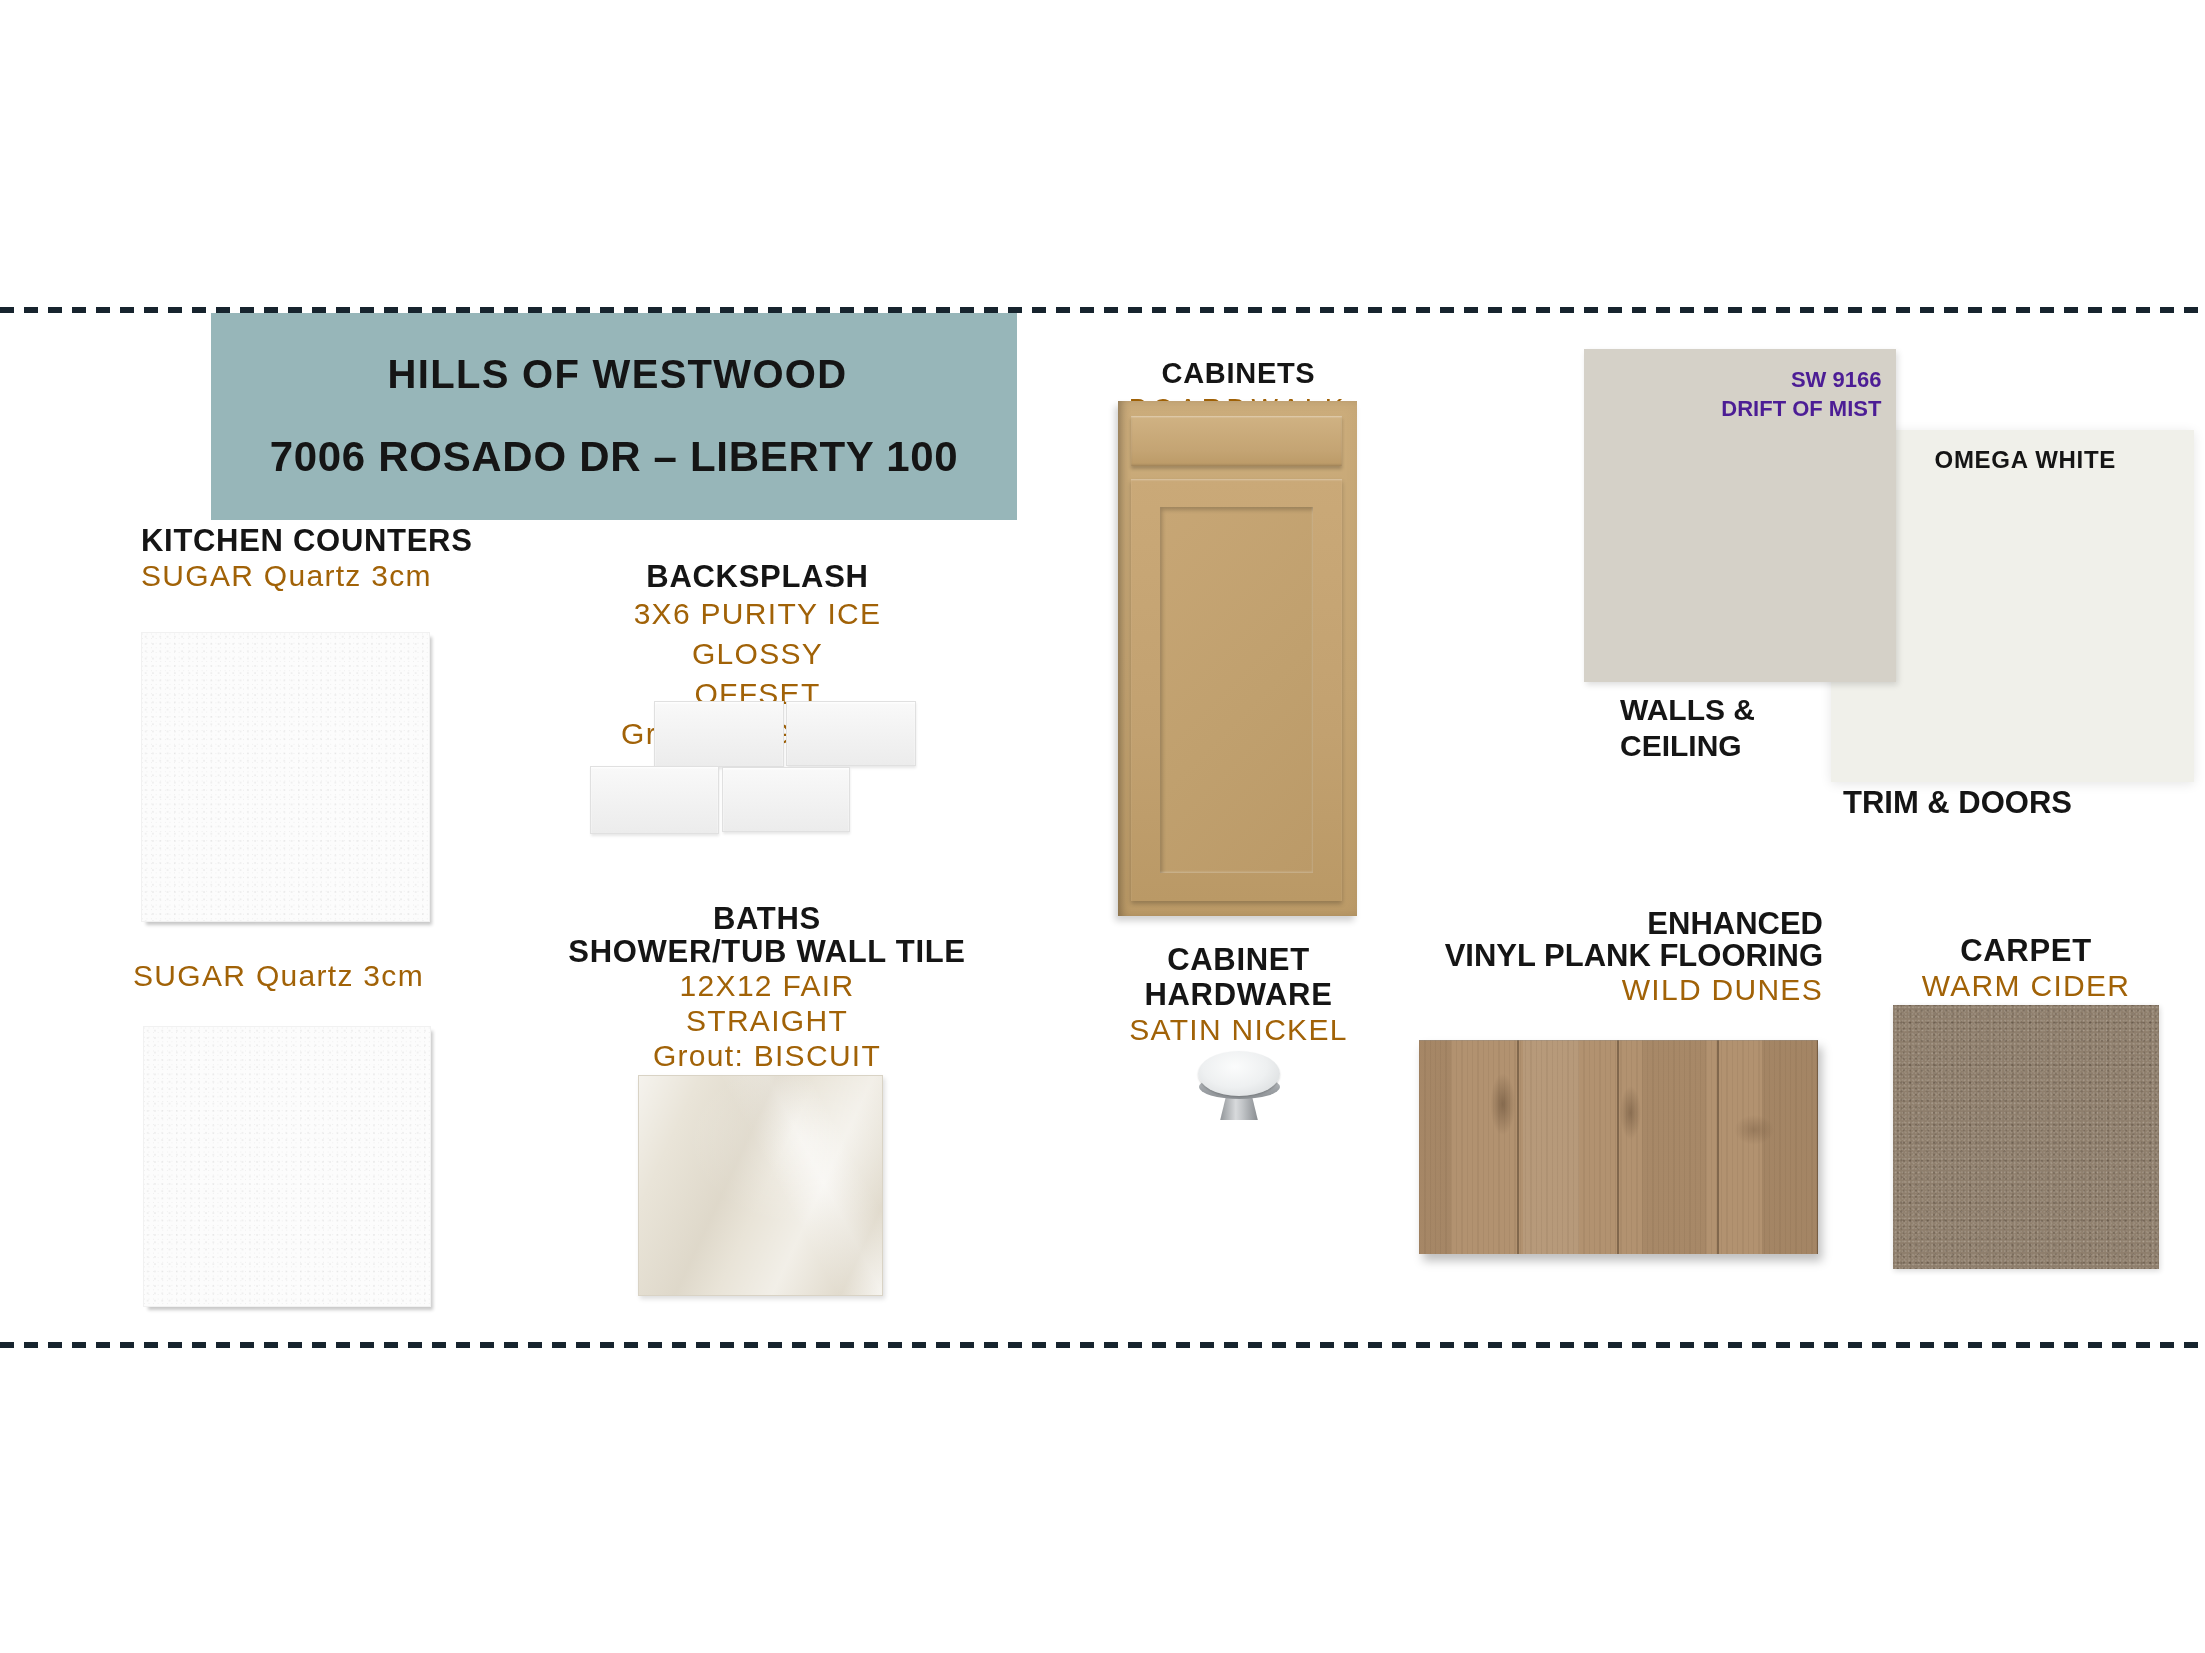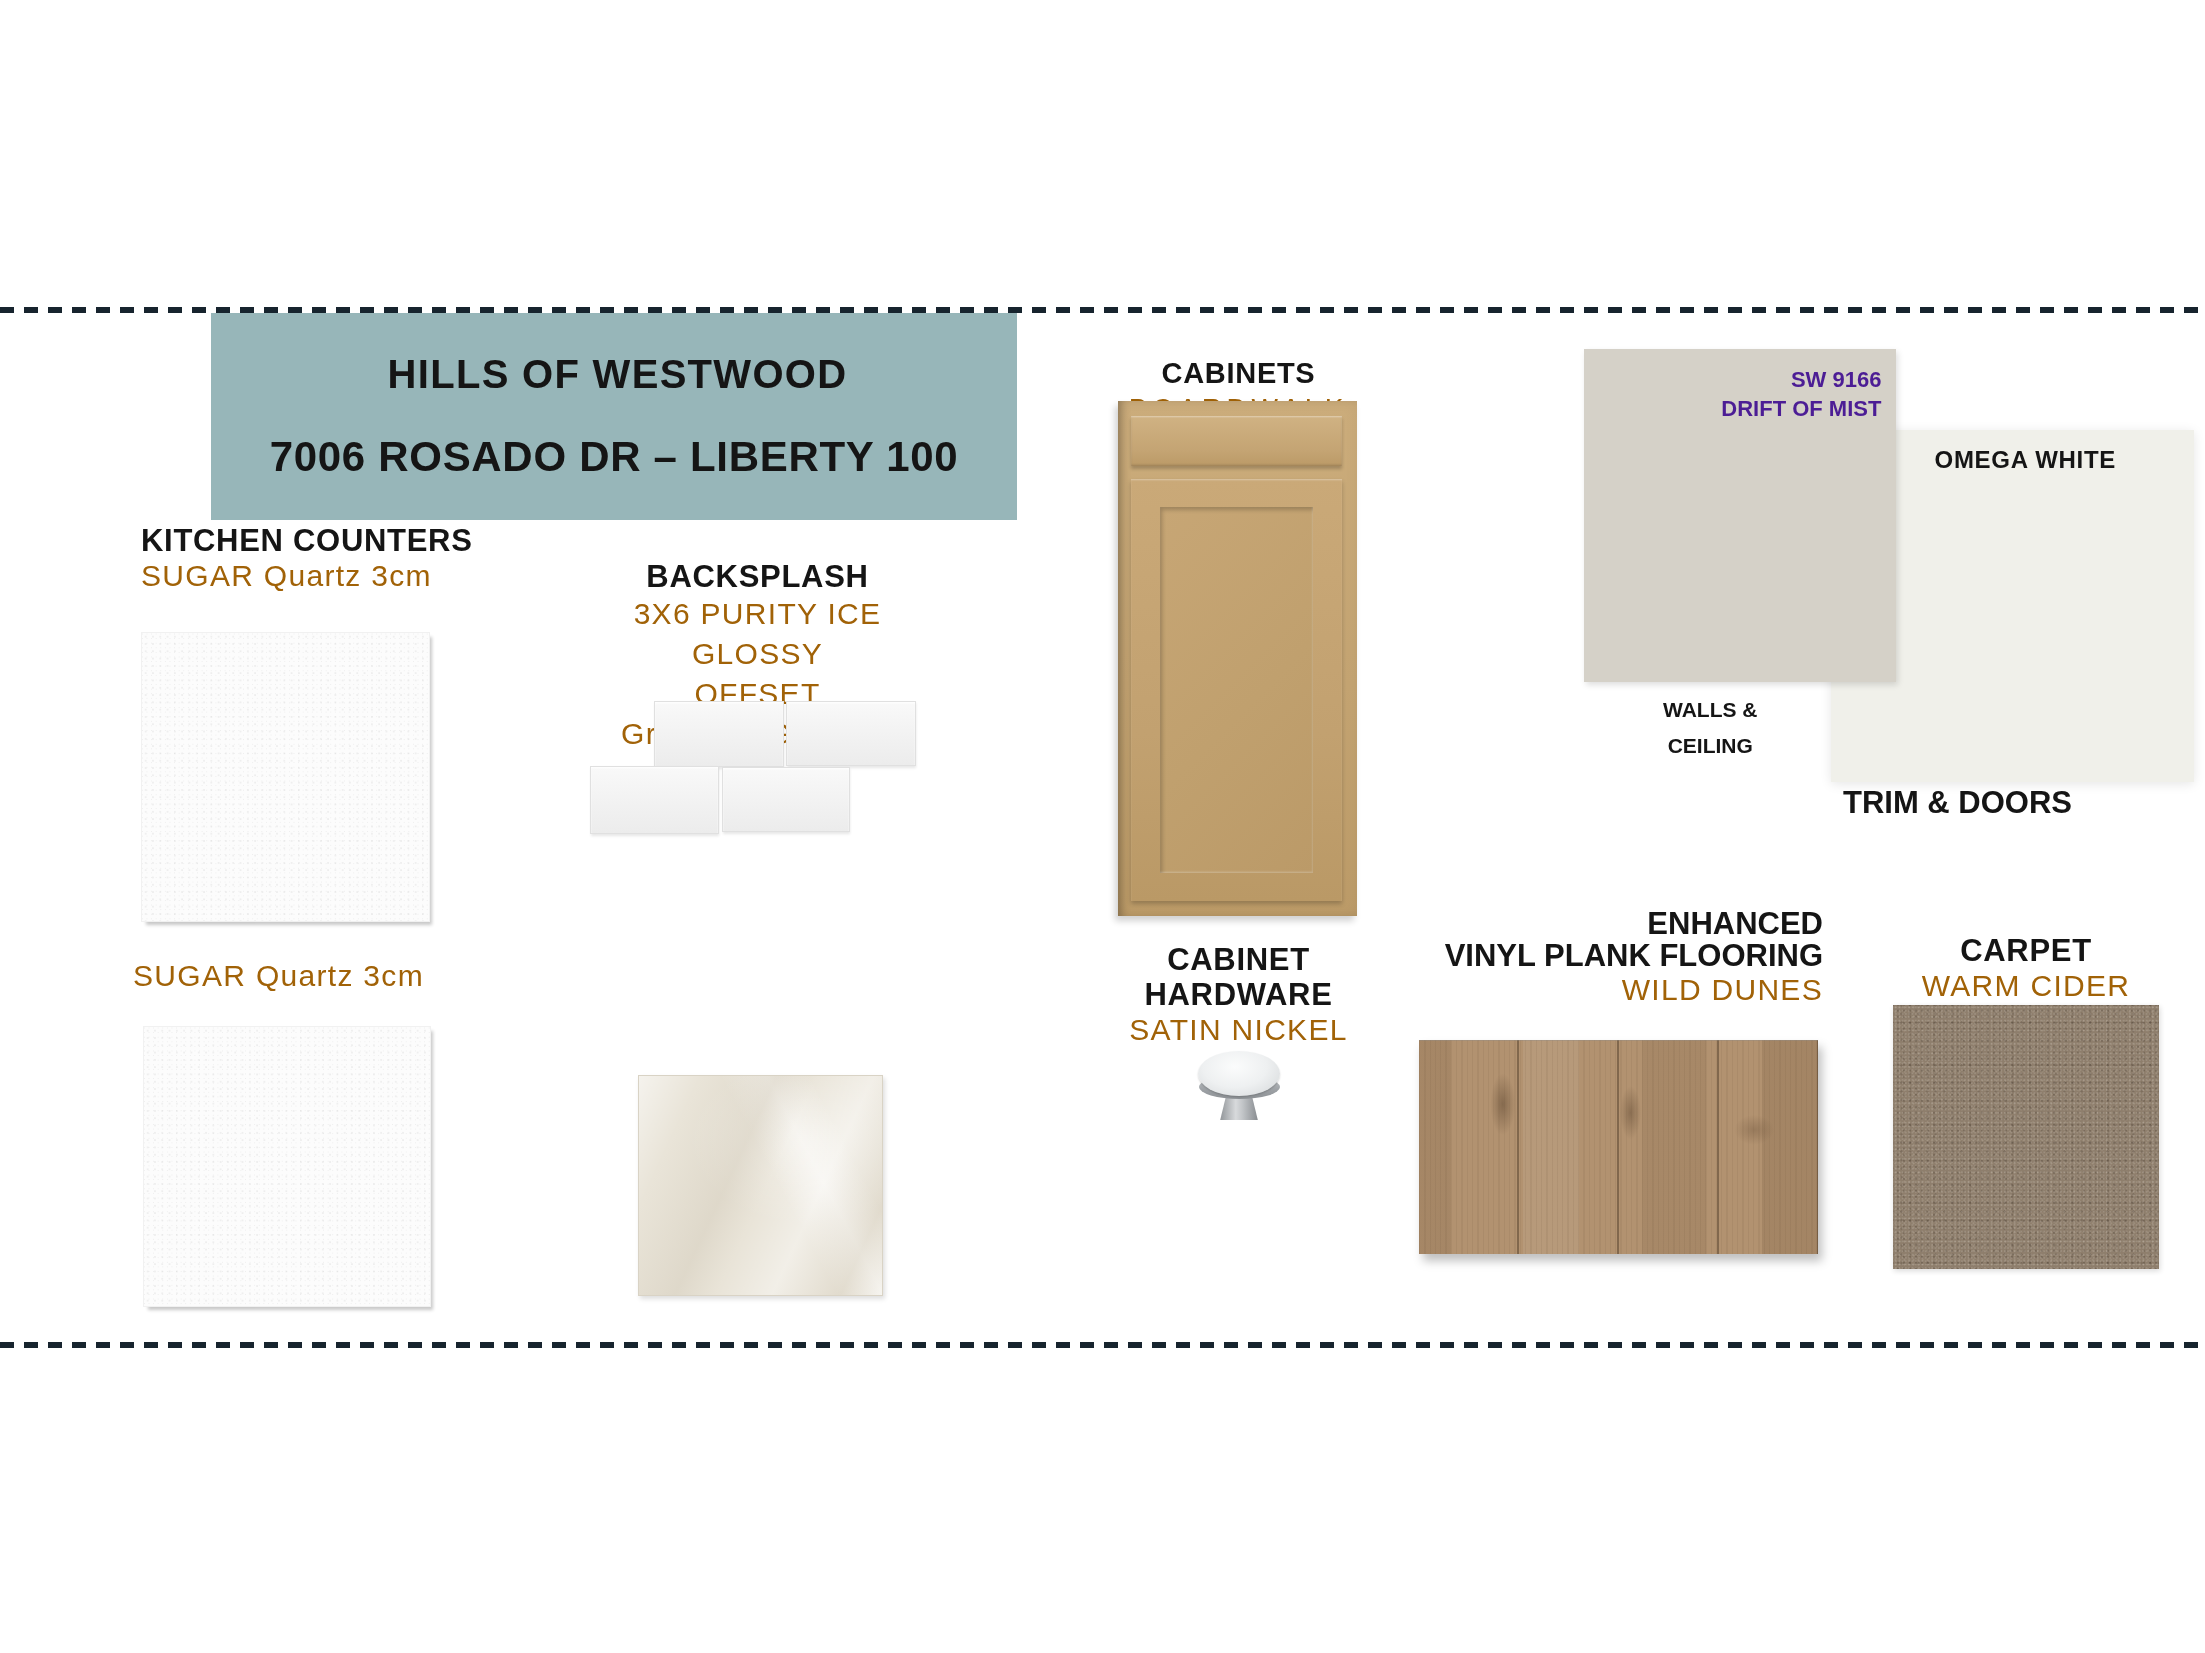--- a/index.html
+++ b/index.html
@@ -115,21 +115,21 @@
     background:var(--omega-white,#f0f0ea);
     box-shadow:0 2px 10.6px rgba(0,0,0,.10);
   }
   .omega-label{position:absolute;top:16px;right:78px;font-size:24px;font-weight:700;letter-spacing:0.7px;color:#151515;}
   .drift{
     left:1584px;top:349px;width:312px;height:333px;
     background:var(--drift-of-mist,#d5d1c8);
     box-shadow:2px 2.7px 6px rgba(0,0,0,.13);
   }
   .drift-label{position:absolute;top:17.3px;right:14.6px;text-align:right;font-size:22px;font-weight:700;line-height:28.6px;color:#4c1d95;}
-  .walls-label{left:1663px;top:692px;font-size:21px;font-weight:700;line-height:36px;color:#151515;text-align:center;}
+  .walls-label{left:1620px;top:692px;font-size:30px;font-weight:700;line-height:36px;color:#151515;}
   .trim-label{left:1843px;top:785px;font-size:31px;font-weight:700;color:#151515;}
 
   
   .floor{
     left:1419px;top:1040px;width:399px;height:214px;
     background-color:var(--flooring,#b29270);
     background-image:
       radial-gradient(ellipse 17.3px 43px at 21% 30%,rgba(80,58,38,.45),transparent 72%),
       radial-gradient(ellipse 14.6px 37px at 53% 34%,rgba(80,58,38,.40),transparent 72%),
       radial-gradient(ellipse 26.6px 20px at 84% 42%,rgba(90,66,44,.30),transparent 75%),
@@ -197,20 +197,27 @@
   <div class="subway" style="left:654px;top:701px;width:128px;height:64px;"></div>
   <div class="subway" style="left:786px;top:701px;width:128px;height:63px;"></div>
   <div class="subway" style="left:590px;top:766px;width:127px;height:66px;"></div>
   <div class="subway" style="left:722px;top:767px;width:126px;height:63px;"></div>
 
   <div class="abs bathroom-text center">
     <div class="h-light">SUGAR Quartz 3cm</div>
   </div>
   <div class="abs quartz quartz-bath"></div>
 
+  <div class="abs baths-text center">
+    <div class="h-bold">BATHS</div>
+    <div class="h-bold">SHOWER/TUB WALL TILE</div>
+    <div class="h-light">12X12 FAIR</div>
+    <div class="h-light">STRAIGHT</div>
+    <div class="h-light">Grout: BISCUIT</div>
+  </div>
   <div class="abs bath-tile"></div>
 
   <div class="abs cabinets-text center">
     <div class="h-bold" style="font-size:29px;">CABINETS</div>
     <div class="h-light sub">BOARDWALK</div>
   </div>
   <div class="abs cabinet">
     <div class="cab-drawer"></div>
     <div class="cab-door">
       <div class="cab-door-panel"></div>

